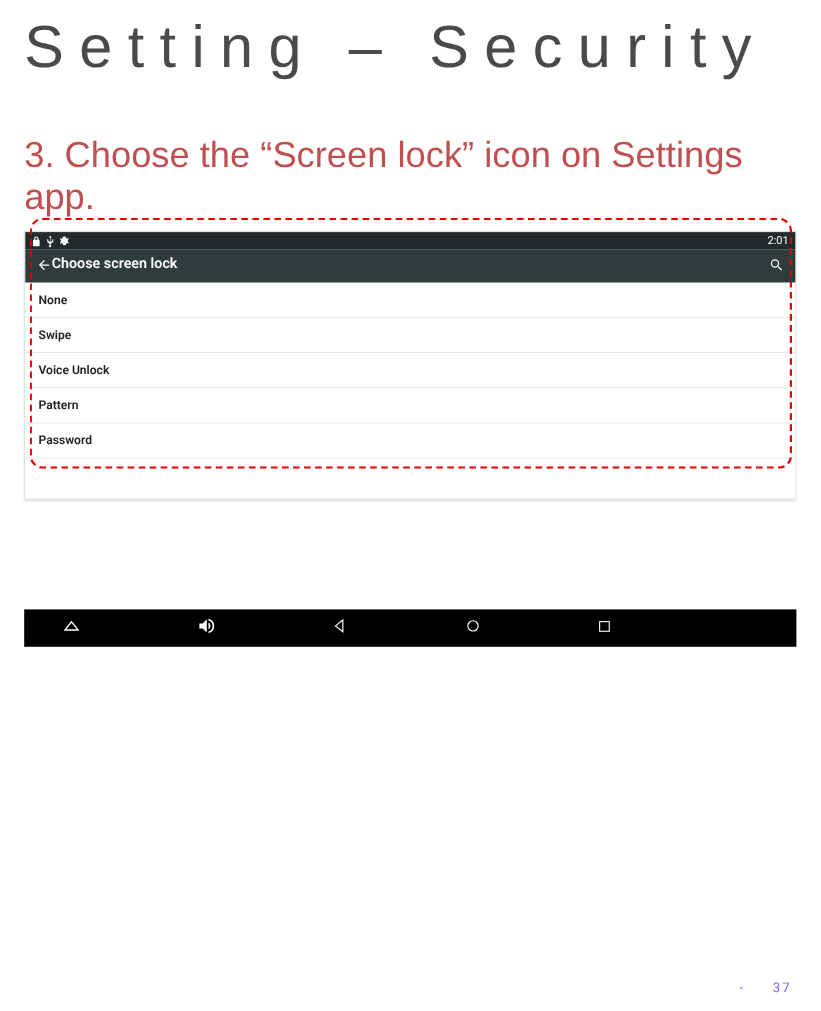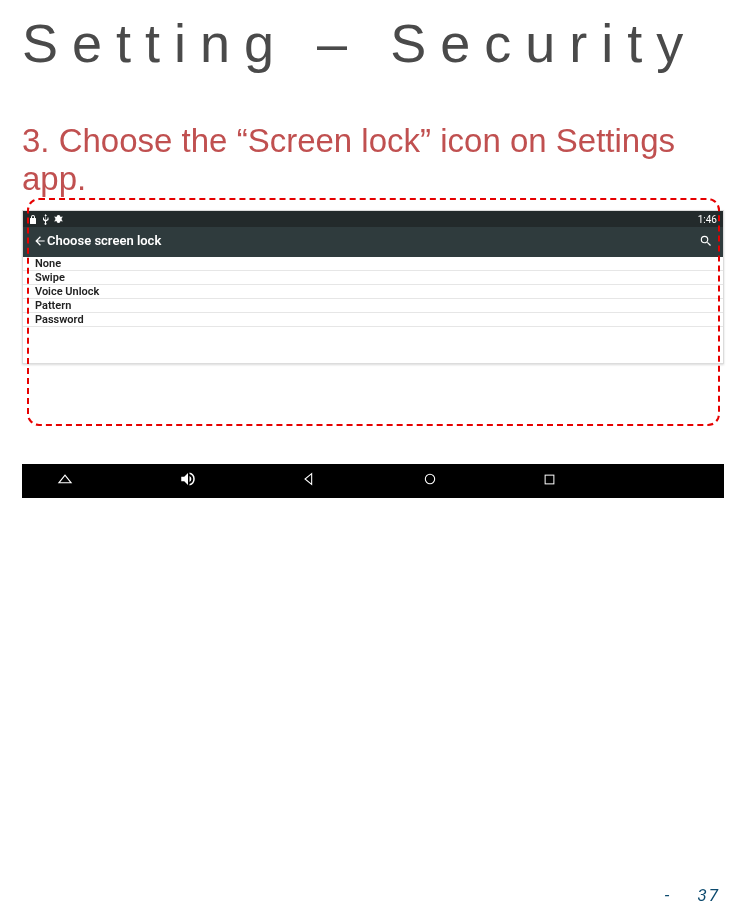--- a/index.html
+++ b/index.html
@@ -56,21 +56,21 @@
   .appbar .left { display:flex; align-items:flex-start; gap:0; }
   .appbar-title {
     font-size: 13px;
     font-weight: 600;
     font-family: Roboto, Arial, sans-serif;
   }
   .list {
     background: #fff;
   }
   .list-item {
-    height: 14px;
+    height: 32px;
     display: flex;
     align-items: center;
     padding: 0 12px;
     border-bottom: 1px solid #e6e6e6;
     font-size: 11px;
     font-weight: 600;
     color: #222;
     font-family: Roboto, Arial, sans-serif;
   }
   .list-item:last-child { border-bottom: none; }
@@ -92,24 +92,23 @@
     display: flex;
     align-items: center;
     justify-content: space-between;
     padding: 0 34px;
   }
   .navbar .spacer { width:28px; }
   .footer {
     position: absolute;
     bottom: 14px;
     right: 26px;
-    font-size: 17px;
-    color: #0c4a6e;
+    font-size: 12px;
+    color: #8b5cf6;
     letter-spacing: 2px;
-    font-style: italic;
   }
   .footer .dash { margin-right: 20px; }
 </style>
 </head>
 <body>
 
 <div class="slide-title">Setting – Security</div>
 
 <div class="instruction">3. Choose the “Screen lock” icon on Settings app.</div>
 
@@ -126,21 +125,21 @@
         <svg width="7" height="11" viewBox="0 0 7 11">
             <path fill="#fff" d="M3.5 0l1.5 2h-1v4l1.5-1V3.5h1V6l-2.5 1.5V9a1 1 0 11-1 0V7.5L1 6V3.5h1V5l1.5 1V2h-1z"></path>
           </svg>
       </span>
       <span>
         <svg width="9" height="10" viewBox="0 0 9 10">
             <path fill="#fff" d="M4.5 1a2 2 0 012 2h.8l.7-.7.7.7-1 1V6l1 1-.7.7-.7-.7H6.5a2 2 0 01-4 0H1.7l-.7.7L.3 7l1-1V4l-1-1L1 2.3l.7.7h.8a2 2 0 012-2z"></path>
           </svg>
       </span>
     </div>
-    <span>1:46</span>
+    <span>2:01</span>
   </div>
 
   <div class="appbar">
     <div class="left">
       <span>
         <svg width="14" height="14" viewBox="0 0 24 24">
             <path fill="#fff" d="M20 11H7.83l5.59-5.59L12 4l-8 8 8 8 1.41-1.41L7.83 13H20z"></path>
           </svg>
       </span>
       <span class="appbar-title">Choose screen lock</span>

